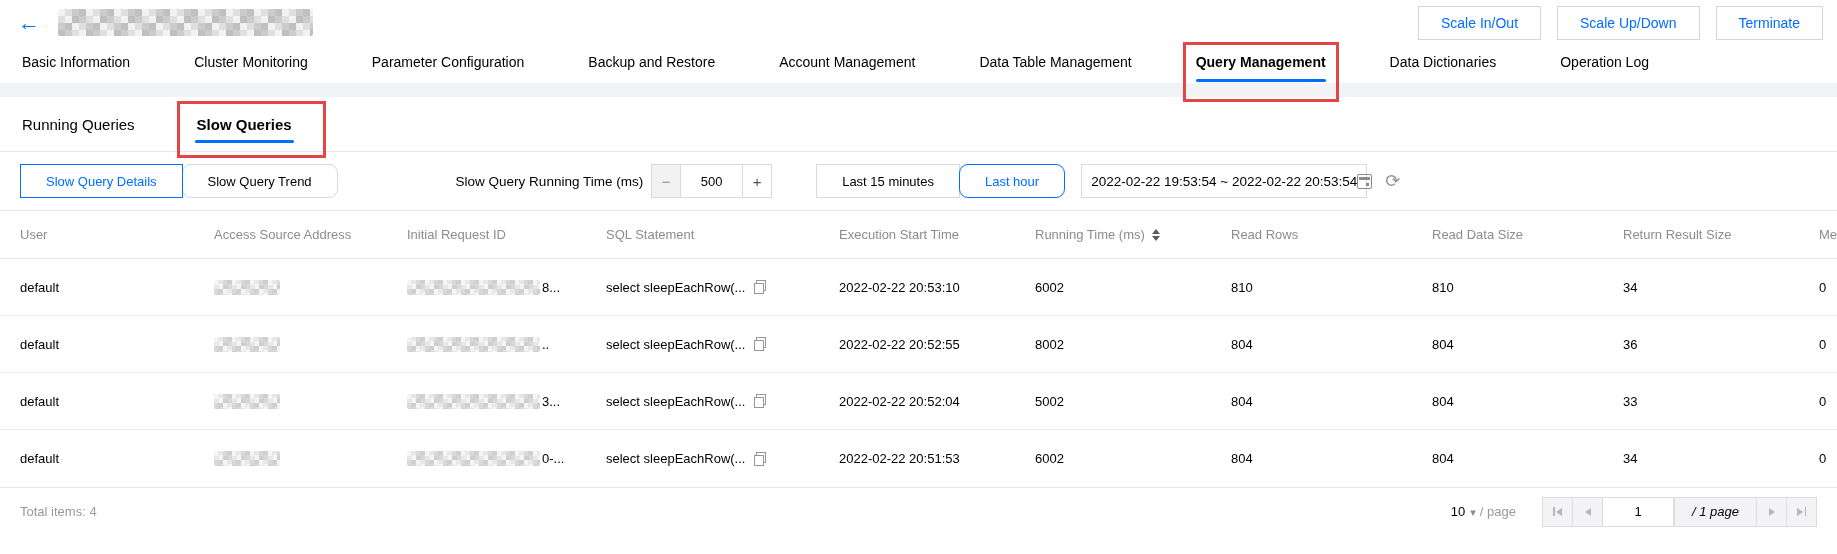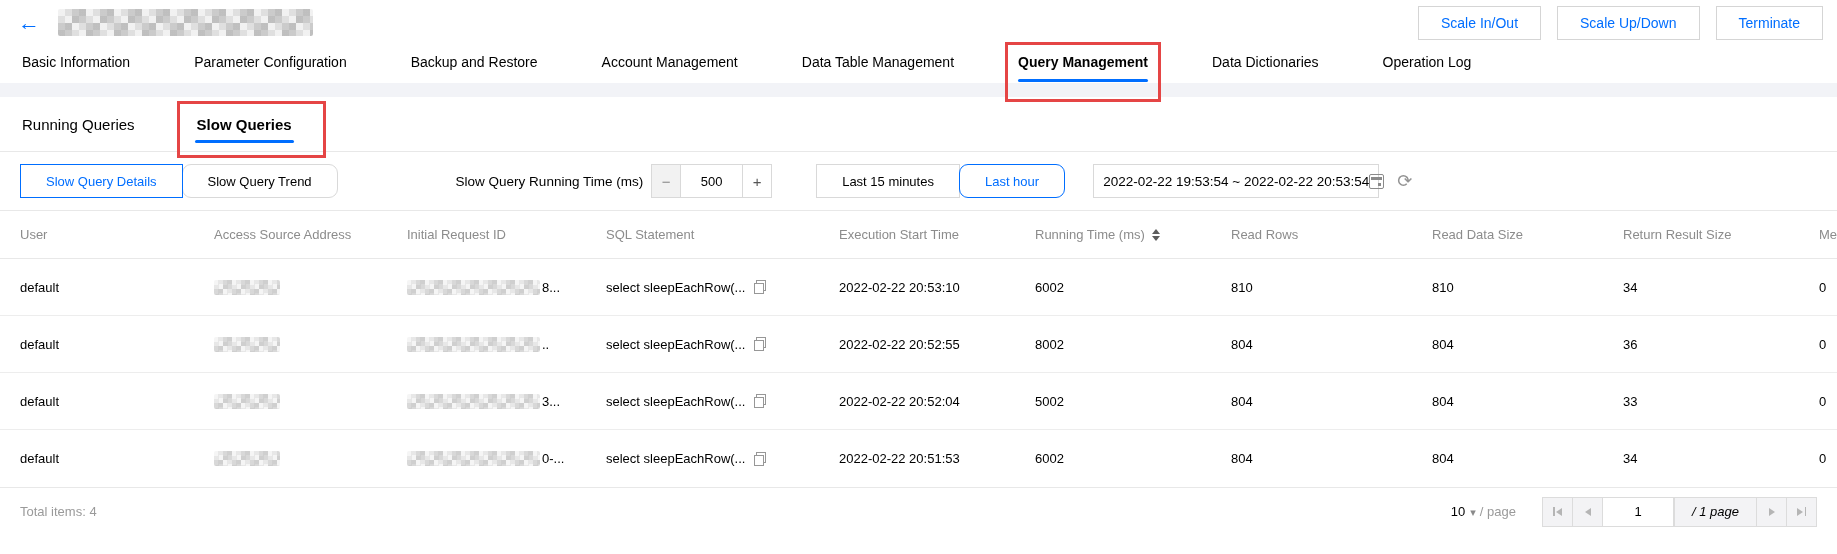--- a/index.html
+++ b/index.html
@@ -53,21 +53,21 @@
   .seg-btn + .seg-btn { margin-left:-1px;border-radius:9px; }
   .seg-btn.active { color:#006eff; border-color:#006eff; position:relative; z-index:1; }
   .rt-label { margin-left:118px; font-size:13.5px; }
   .stepper { display:flex; margin-left:8px; }
   .step-btn { width:30px; height:34px; border:1px solid #d9d9d9; display:flex; align-items:center; justify-content:center; font-size:15px; cursor:pointer; }
   .step-btn.minus { background:#f2f2f2; color:#8a8a8a; }
   .step-btn.plus  { background:#fff; color:#555; margin-left:-1px; }
   .step-input { width:62px; height:34px; border:1px solid #d9d9d9; border-left:none; text-align:center; font-size:13px; font-family:inherit; outline:none; }
   .ranges { margin-left:44px; }
   .datebox {
-    margin-left:28px; width:286px; height:34px; border:1px solid #d9d9d9; background:#fff;
+    margin-left:16px; width:286px; height:34px; border:1px solid #d9d9d9; background:#fff;
     display:flex; align-items:center; justify-content:space-between; padding:4px 9px; cursor:pointer;
   }
   .date-text { font-size:13.5px; white-space:nowrap; }
   .cal { position:relative; width:15px; height:15px; border:1.5px solid #8a8a8a; border-radius:2px; flex:none; }
   .cal::before { content:""; position:absolute; top:2px; left:1px; right:1px; height:3.5px; background:#8a8a8a; }
   .cal::after { content:""; position:absolute; bottom:2px; right:2px; width:3px; height:3px; background:#8a8a8a; }
   .refresh { margin-left:18px; font-size:18px; color:#949494; cursor:pointer; line-height:1; }
 
   
   .table { border-top:1px solid #e8e8e8; }
@@ -120,20 +120,21 @@
   <span class="mosaic title-mosaic"></span>
   <div class="hdr-actions">
     <button class="hdr-btn">Scale In/Out</button>
     <button class="hdr-btn">Scale Up/Down</button>
     <button class="hdr-btn">Terminate</button>
   </div>
 </div>
 
 <div class="tabs">
   <div class="tab">Basic Information</div>
+  <div class="tab">Cluster Monitoring</div>
   <div class="tab">Parameter Configuration</div>
   <div class="tab">Backup and Restore</div>
   <div class="tab">Account Management</div>
   <div class="tab">Data Table Management</div>
   <div class="tab active">
     <span>Query Management</span>
     <span class="underline"></span>
     <span class="redbox tab-box"></span>
   </div>
   <div class="tab">Data Dictionaries</div>

